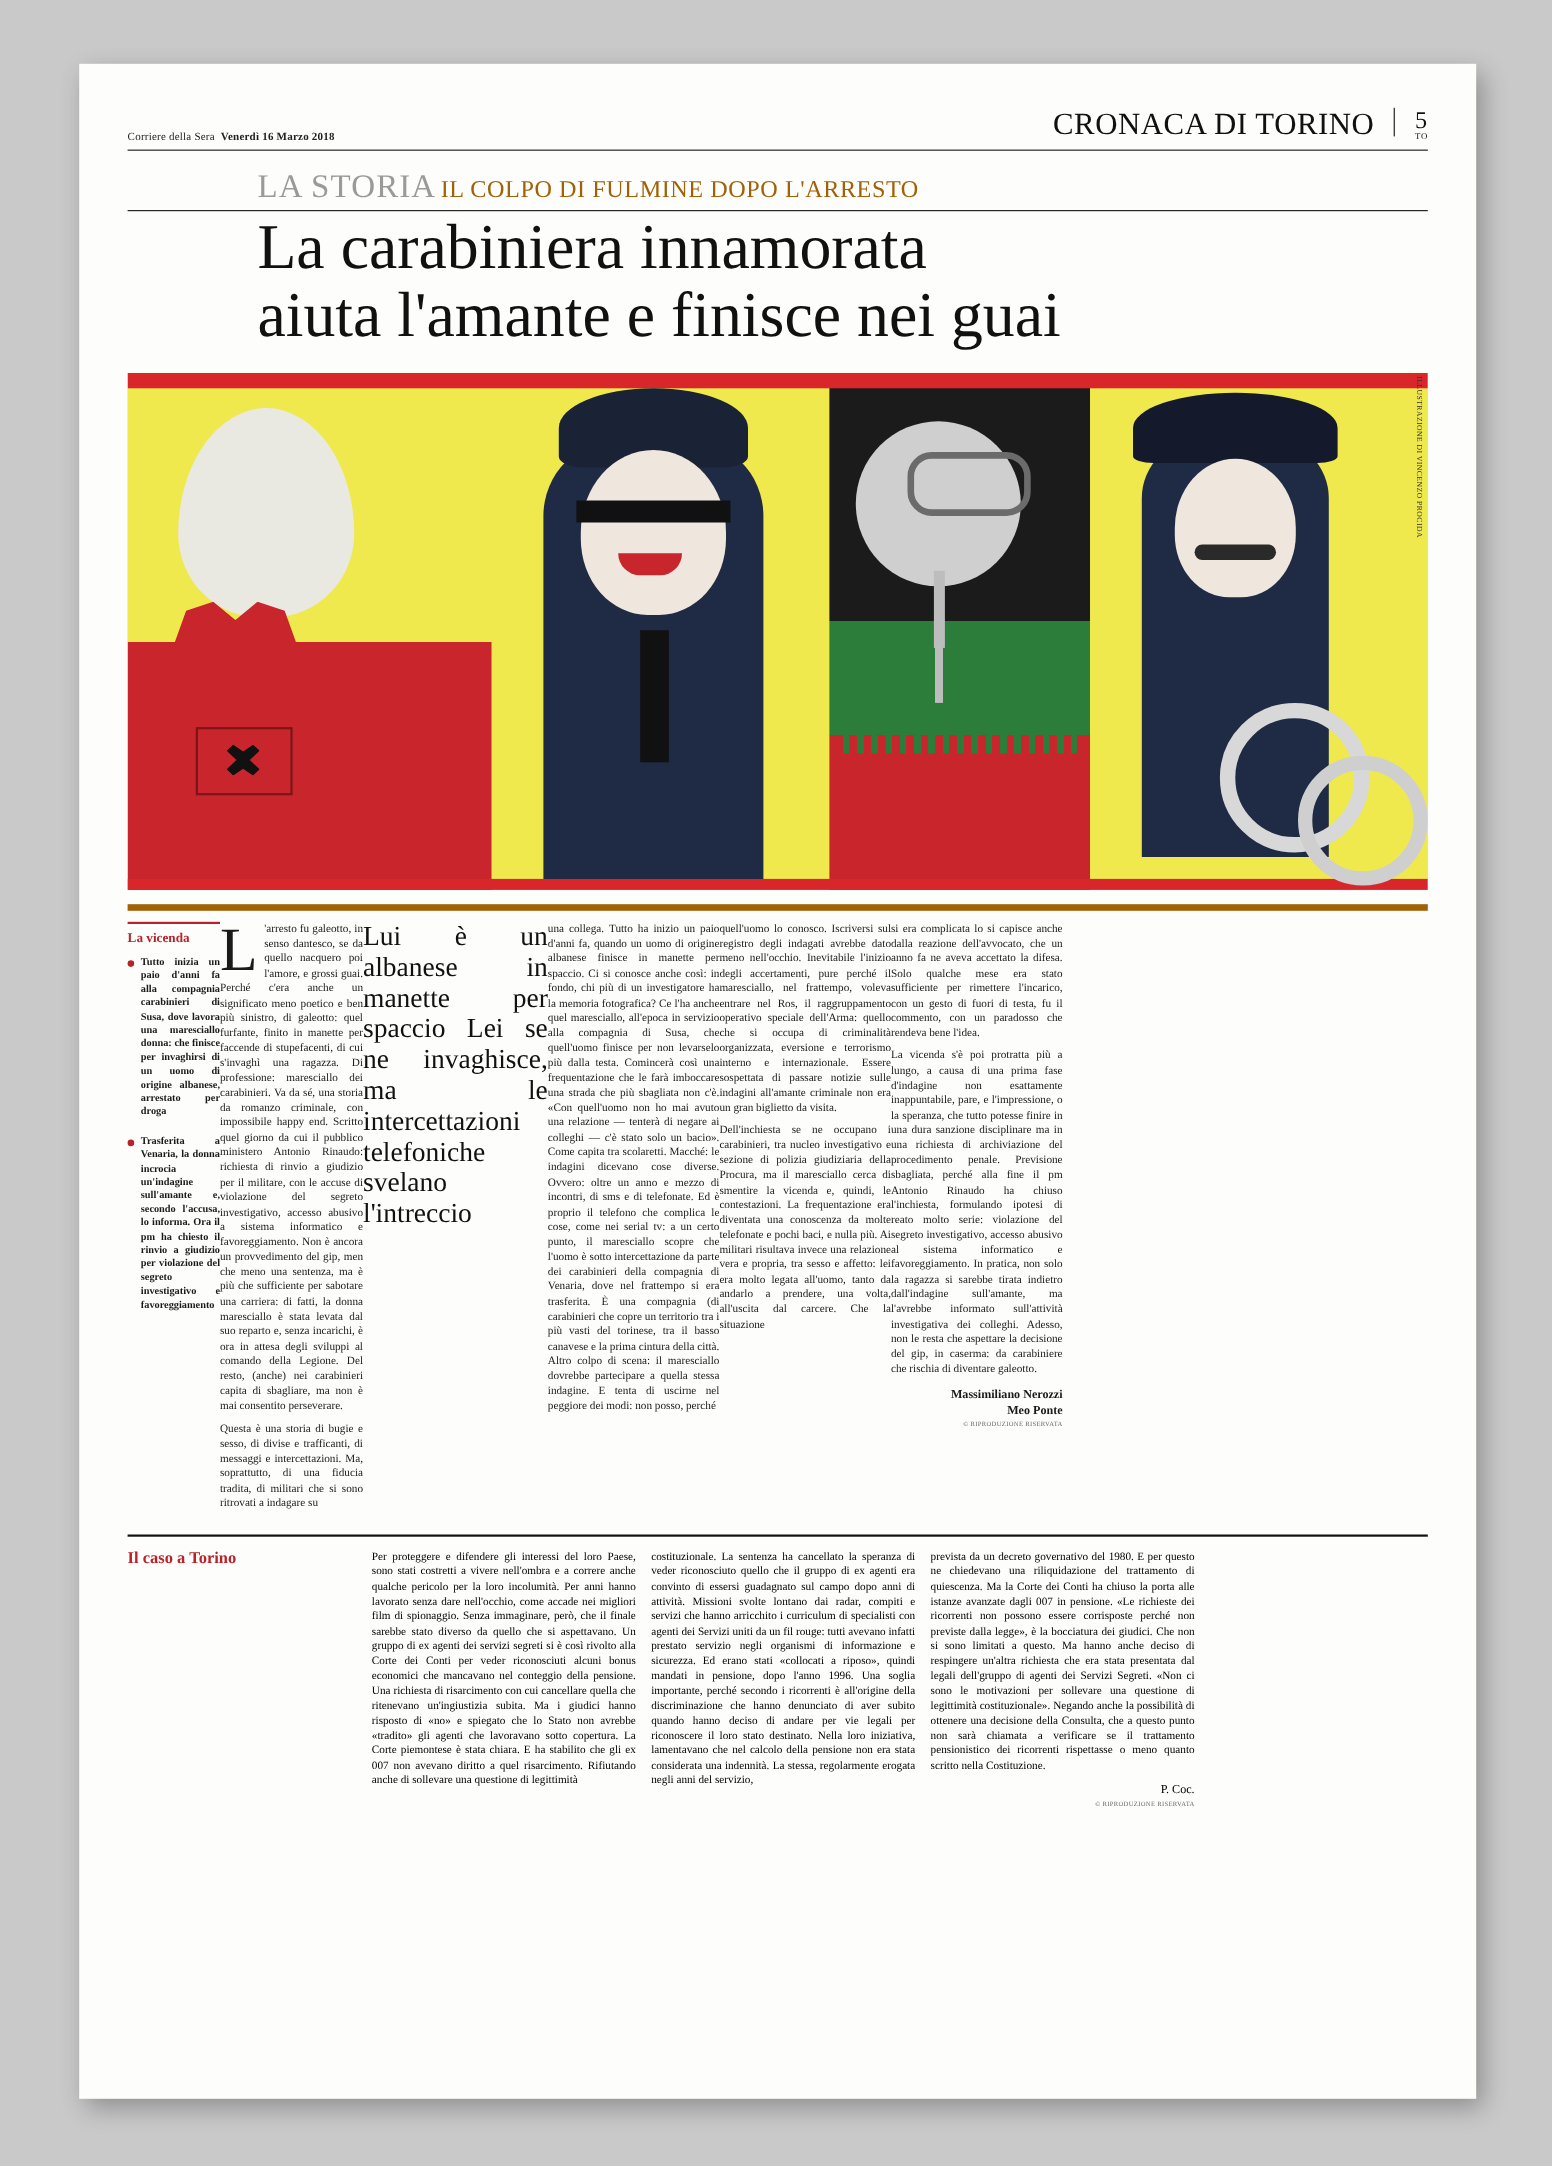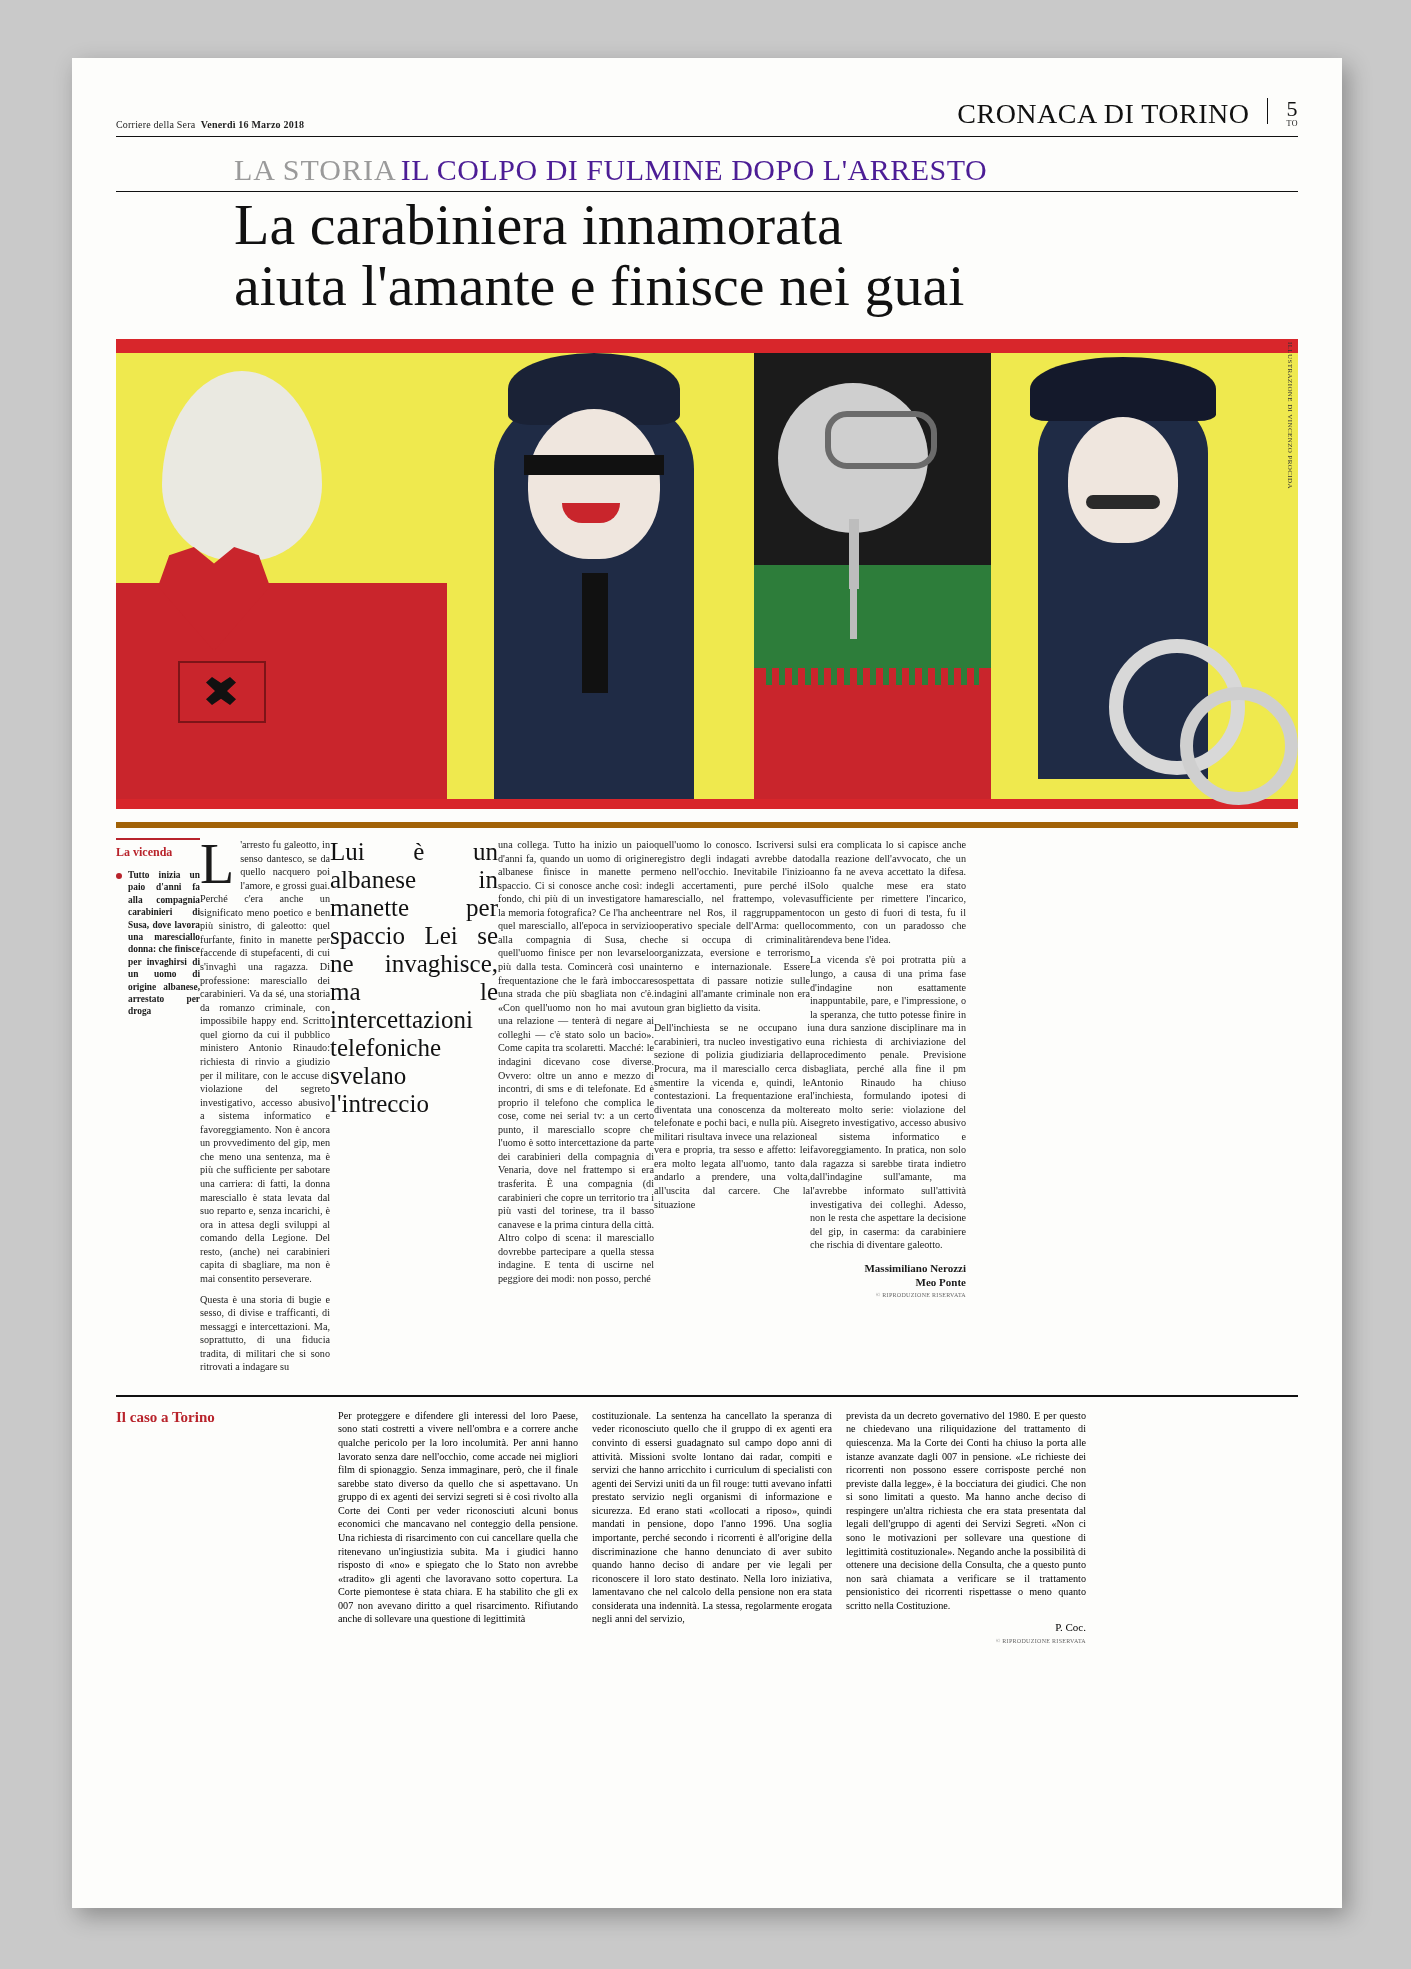--- a/index.html
+++ b/index.html
@@ -19,21 +19,21 @@
   .mh-left{font-family:"Liberation Serif",serif;font-size:10px;color:#222;letter-spacing:.2px;}
   .mh-left b{font-weight:bold;}
   .mh-right{display:flex;align-items:flex-start;gap:18px;}
   .mh-title{font-size:28px;letter-spacing:.5px;color:#111;font-family:"Liberation Serif",serif;}
   .mh-sep{width:1px;height:26px;background:#111;}
   .mh-page{font-size:22px;color:#111;line-height:1;}
   .mh-page small{display:block;font-size:8px;letter-spacing:.5px;}
   
   .kicker{margin-top:16px;padding-left:118px;}
   .kicker .k1{font-size:30px;color:#9a9a9a;letter-spacing:1px;}
-  .kicker .k2{font-size:30px;color:#4c1d95;letter-spacing:.5px;}
+  .kicker .k2{font-size:22px;color:#a16207;letter-spacing:.5px;}
   .kicker-rule{border-bottom:1px solid #111;margin-top:4px;}
   
   .headline{padding-left:118px;margin-top:2px;}
   .headline div{font-size:58px;line-height:1.06;color:#111;font-weight:normal;}
   
   .illo{position:relative;margin-top:22px;height:470px;border:0;overflow:hidden;background:#e8e54a;}
   .illo .band-red-top{position:absolute;left:0;right:0;top:0;height:14px;background:#d8262b;}
   .illo .band-red-bottom{position:absolute;left:0;right:0;bottom:0;height:10px;background:#d8262b;}
   .illo .p1{position:absolute;left:0;top:0;width:28%;height:100%;background:linear-gradient(180deg,#efe94e 0%,#efe94e 52%,#c9252c 52%,#c9252c 100%);}
   .illo .p2{position:absolute;left:28%;top:0;width:26%;height:100%;background:#efe94e;}
@@ -156,20 +156,21 @@
       <div class="cuffs2"></div>
 
       <div class="credit">ILLUSTRAZIONE DI VINCENZO PROCIDA</div>
     </div>
 
     <div class="story">
 
       <div class="col c-side">
         <div class="side-title">La vicenda</div>
         <div class="bullet">Tutto inizia un paio d'anni fa alla compagnia carabinieri di Susa, dove lavora una maresciallo donna: che finisce per invaghirsi di un uomo di origine albanese, arrestato per droga</div>
+        <div class="bullet">Trasferita a Venaria, la donna incrocia un'indagine sull'amante e, secondo l'accusa, lo informa. Ora il pm ha chiesto il rinvio a giudizio per violazione del segreto investigativo e favoreggiamento</div>
       </div>
 
       <div class="col c-body">
         <p><span class="dropcap">L</span><span>'arresto fu galeotto, in senso dantesco, se da quello nacquero poi l'amore, e grossi guai. Perché c'era anche un significato meno poetico e ben più sinistro, di galeotto: quel furfante, finito in manette per faccende di stupefacenti, di cui s'invaghì una ragazza. Di professione: maresciallo dei carabinieri. Va da sé, una storia da romanzo criminale, con impossibile happy end. Scritto quel giorno da cui il pubblico ministero Antonio Rinaudo: richiesta di rinvio a giudizio per il militare, con le accuse di violazione del segreto investigativo, accesso abusivo a sistema informatico e favoreggiamento. Non è ancora un provvedimento del gip, men che meno una sentenza, ma è più che sufficiente per sabotare una carriera: di fatti, la donna maresciallo è stata levata dal suo reparto e, senza incarichi, è ora in attesa degli sviluppi al comando della Legione. Del resto, (anche) nei carabinieri capita di sbagliare, ma non è mai consentito perseverare.</span></p>
         <p>Questa è una storia di bugie e sesso, di divise e trafficanti, di messaggi e intercettazioni. Ma, soprattutto, di una fiducia tradita, di militari che si sono ritrovati a indagare su</p>
       </div>
 
       <div class="col c-quote">
         <div class="quote">Lui è un albanese in manette per spaccio Lei se ne invaghisce, ma le intercettazioni telefoniche svelano l'intreccio</div>
       </div>

